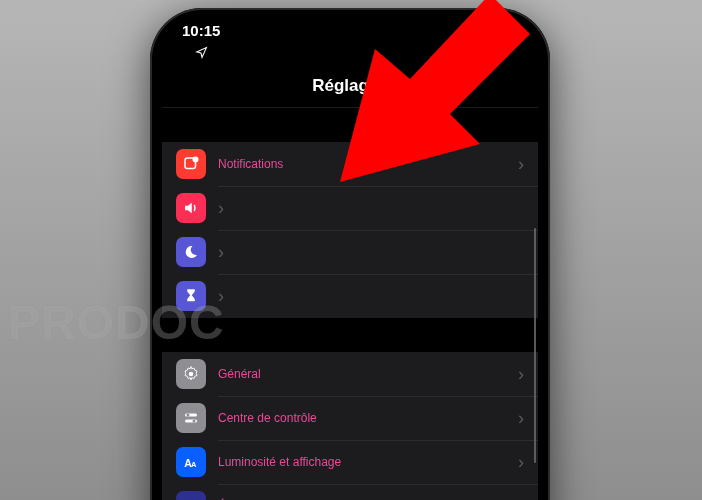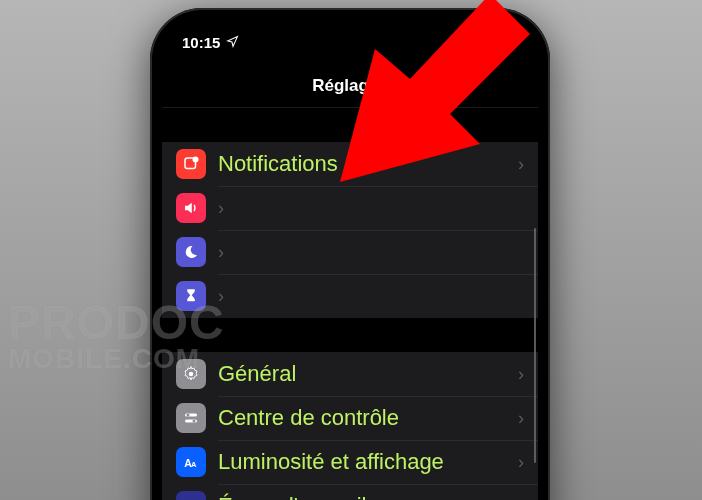--- a/index.html
+++ b/index.html
@@ -27,21 +27,21 @@
     width: 180px; height: 28px; background: #000;
     border-bottom-left-radius: 18px; border-bottom-right-radius: 18px;
     z-index: 5;
   }
   .statusbar {
     position: absolute; top: 0; left: 0; right: 0; height: 44px;
     display: flex; align-items: center; justify-content: space-between;
     padding: 0 20px; color: #fff; font-size: 15px; font-weight: 600;
     z-index: 4;
   }
-  .sb-left { display: flex; align-items: center; gap: 6px; }
+  .sb-left { display: flex; align-items: center; gap: 6px; flex-direction: column; }
   .sb-right { display: flex; align-items: center; gap: 5px; }
   .sb-right svg { display:block; }
   .header {
     position: absolute; top: 44px; left:0; right:0; height: 44px;
     display:flex; align-items:center; justify-content:center;
     color:#fff; font-size:17px; font-weight:600;
     background:#000;
     border-bottom:1px solid #1c1c1e;
     z-index:3;
   }
@@ -59,21 +59,21 @@
   }
   .row + .row::before {
     content:""; position:absolute; left:56px; right:0; top:0; height:1px; background:#2c2c2e;
   }
   .icon-box {
     width:30px; height:30px; border-radius:7px; flex:0 0 30px;
     display:flex; align-items:center; justify-content:center;
     margin-right:12px;
   }
   .icon-box svg { width:18px; height:18px; }
-  .row-label { flex:1; color:#bef264; font-size:22px; }
+  .row-label { flex:1; color:#ec4899; font-size:12px; }
   .chev { color:#5a5a5e; font-size:18px; }
   .scroll-indicator {
     position:absolute; right:2px; top:120px; width:2.5px; height:235px;
     background:#6e6e72; border-radius:2px; z-index:6; opacity:.8;
   }
   
   .watermark {
     position:absolute; left:8px; top:300px;
     font-family:"Arial Black", Arial, sans-serif; font-weight:900;
     color:rgba(255,255,255,.22); line-height:.95;
@@ -235,16 +235,15 @@
     </g>
 
     <g transform="translate(0,0)">
       <polygon points="160,0 200,40 120,120 150,150 10,188 45,55 80,85" fill="#fe0000"></polygon>
     </g>
   </svg>
 </div>
 
 <div class="watermark">
   <div class="l1">PRODOC</div>
-  <div class="l2">MOBILE.COM</div>
 </div>
 
 </div>
 
 </body></html>

